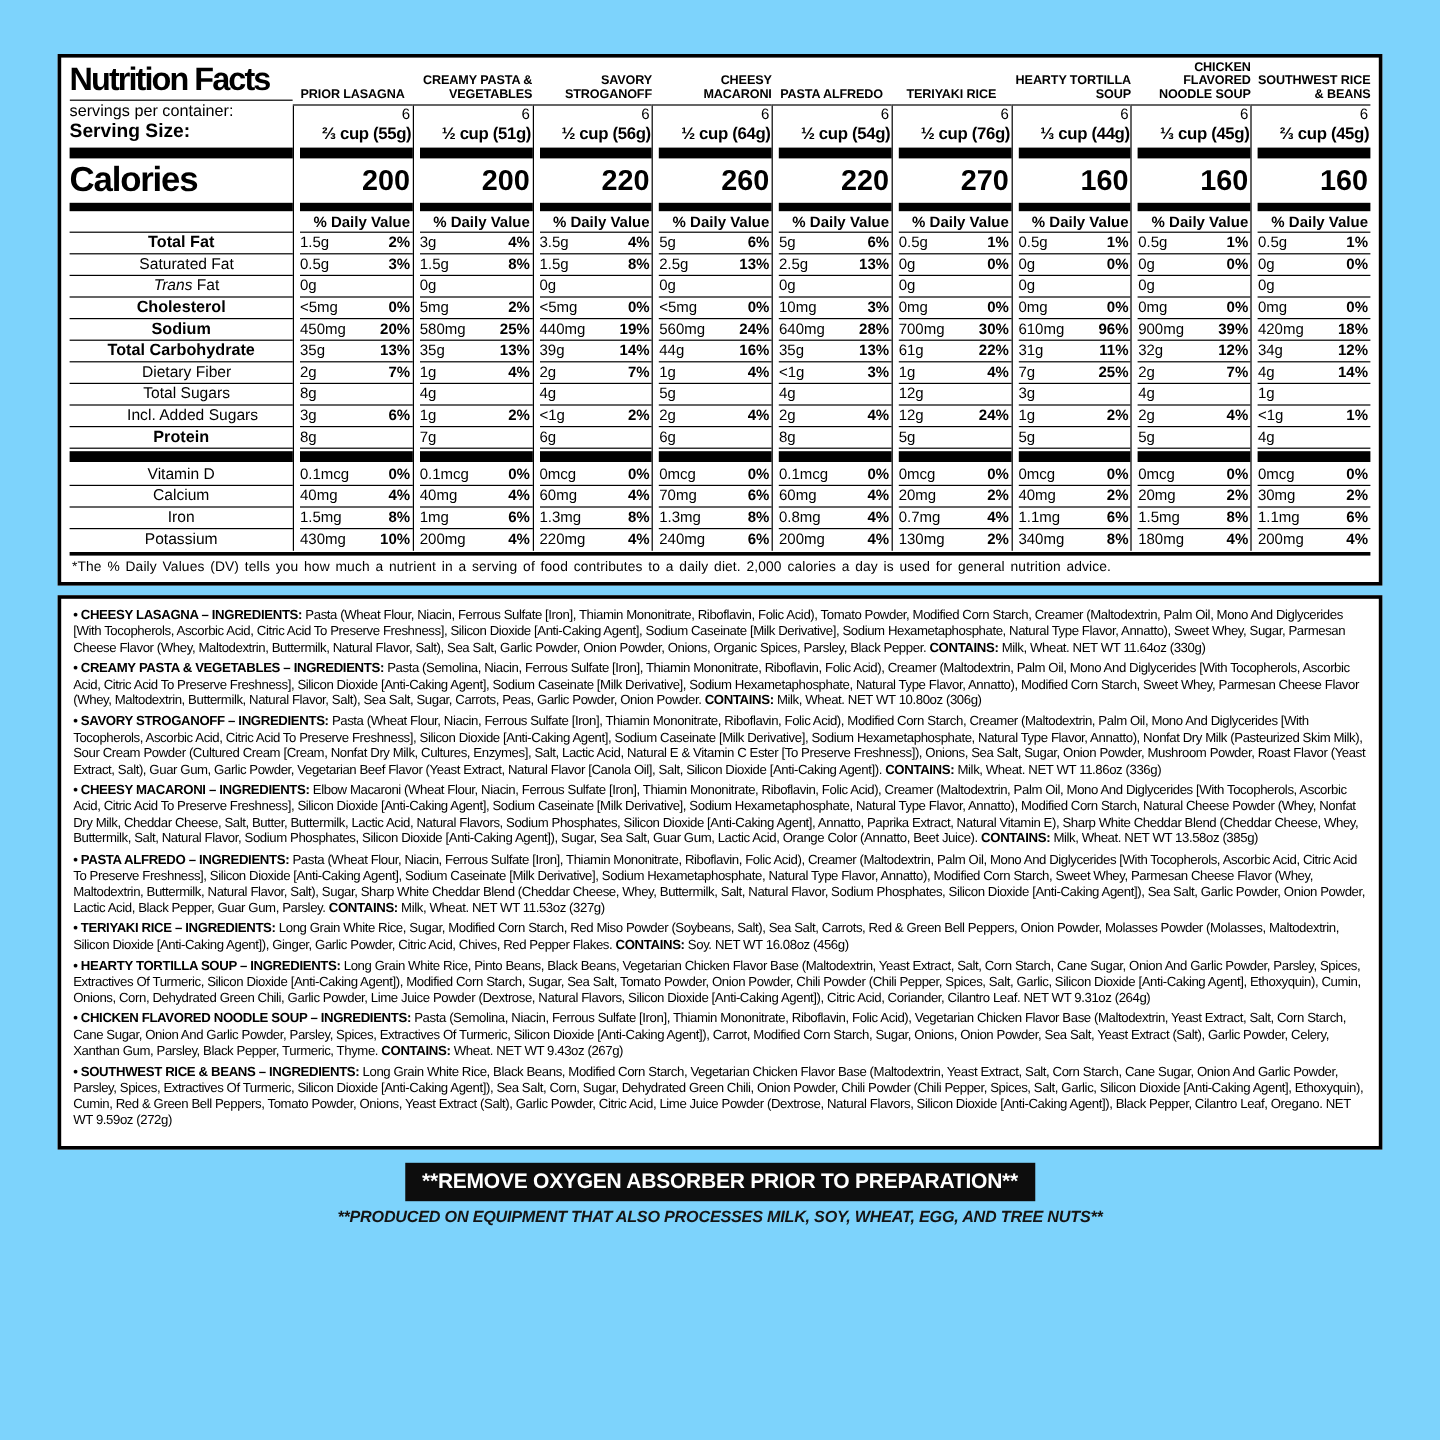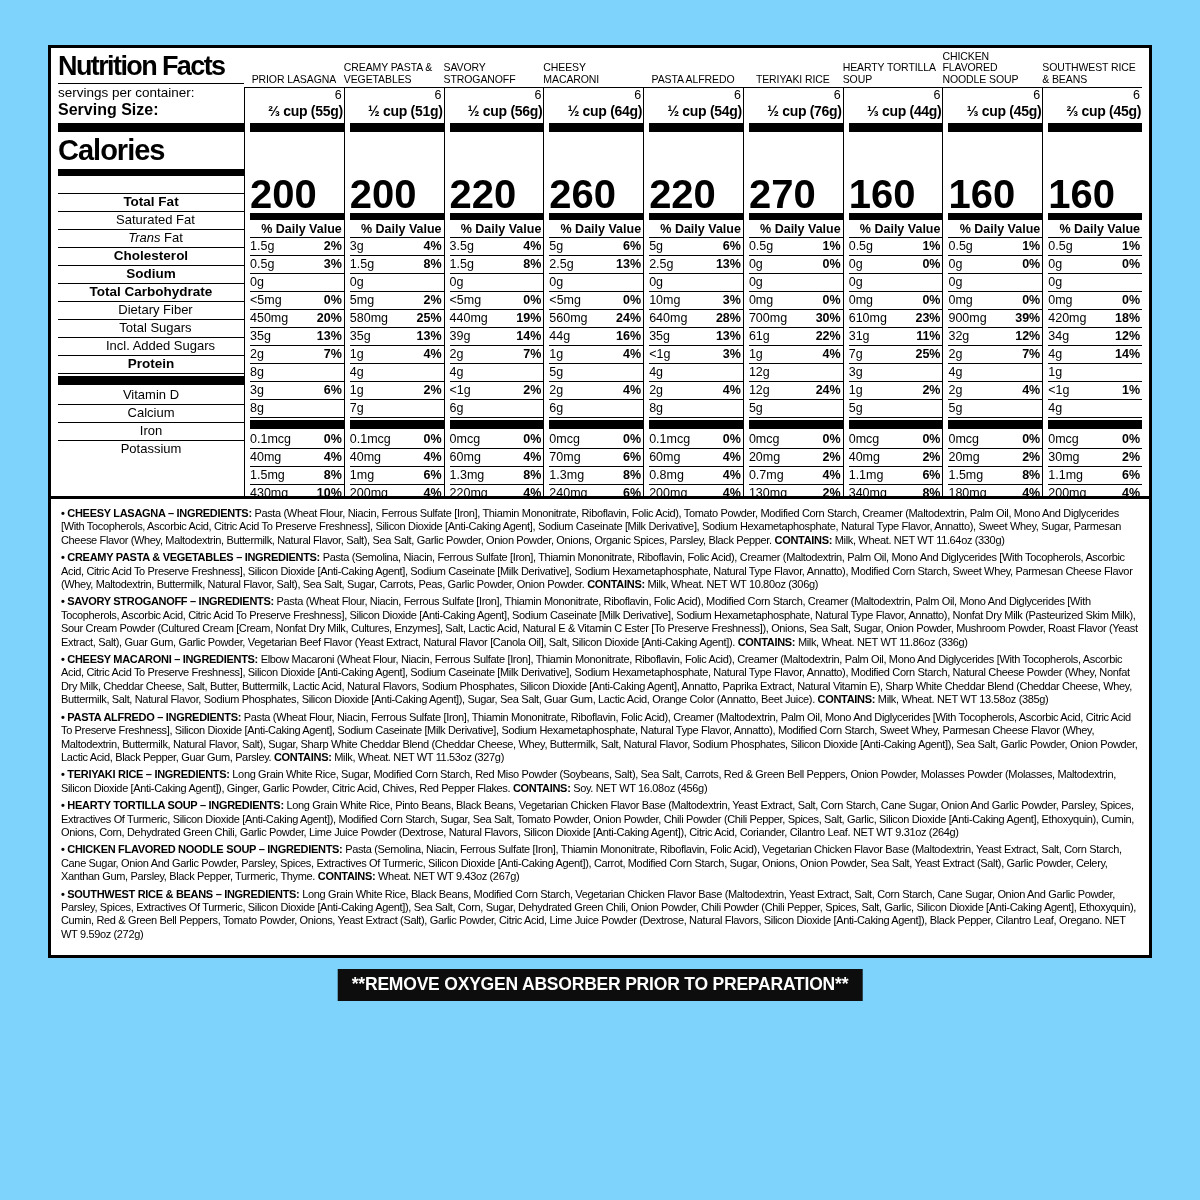--- a/index.html
+++ b/index.html
@@ -12,27 +12,27 @@
   .labcol{flex:0 0 186px;width:186px;}
   .pcol{flex:1 1 0;min-width:0;}
   .headcell{height:69px;overflow:hidden;}
   .nf-title{font-size:27px;font-weight:700;letter-spacing:-1.6px;line-height:29px;white-space:nowrap;}
   .title-rule{border-top:1px solid #000;margin:2px 0 1px;}
   .srv-lab{font-size:13.5px;line-height:16px;white-space:nowrap;}
   .ss-lab{font-size:16px;font-weight:700;line-height:17px;}
   .bar{height:9px;background:#000;margin:2px 0;flex:0 0 auto;}
   .bar2{height:7px;}
   .cal-lab{font-size:29px;font-weight:700;line-height:33px;height:33px;letter-spacing:-1px;}
-  .calnum{font-size:40px;font-weight:700;line-height:33px;height:33px;text-align:left;padding-right:2px;margin-top:44px;}
+  .calnum{font-size:24px;font-weight:700;line-height:33px;height:33px;text-align:right;padding-right:2px;}
   .dvcell{height:16px;font-size:12.5px;font-weight:700;text-align:right;border-bottom:1px solid #000;box-sizing:border-box;line-height:14px;white-space:nowrap;padding-right:2px;}
   .labcell{height:18px;box-sizing:border-box;border-bottom:1px solid #000;font-size:13px;line-height:16px;white-space:nowrap;overflow:hidden;text-align:center;}
   .labcell.bold{font-weight:700;font-size:13.5px;}
   .labcell.indent{padding-left:9px;}
   .labcell.indent2{padding-left:19px;}
-  .pname{height:36px;display:flex;align-items:flex-end;justify-content:center;text-align:left;font-weight:400;font-size:10.5px;line-height:11.5px;letter-spacing:-0.1px;border-bottom:1px solid #000;box-sizing:border-box;padding-bottom:2px;}
+  .pname{height:36px;display:flex;align-items:flex-end;justify-content:center;text-align:right;font-weight:700;font-size:10.5px;line-height:11.5px;letter-spacing:-0.1px;border-bottom:1px solid #000;box-sizing:border-box;padding-bottom:2px;}
   .pbody{flex:1;display:flex;flex-direction:column;border-left:1px solid #000;padding-left:5px;}
   .six{font-size:12.5px;text-align:right;height:15px;line-height:15px;padding-right:2px;}
   .ss{font-size:14px;font-weight:700;text-align:right;height:18px;line-height:16px;white-space:nowrap;letter-spacing:-0.3px;padding-right:1px;}
   .valcell{height:18px;box-sizing:border-box;border-bottom:1px solid #000;display:flex;justify-content:space-between;font-size:12.5px;line-height:16px;padding-right:2px;white-space:nowrap;}
   .valcell .dv{font-weight:700;}
   .col .labcell:last-child,.pbody .valcell:last-child{border-bottom:none;}
   .footnote{font-size:11.5px;padding:4px 2px 1px;letter-spacing:0.1px;word-spacing:1.5px;}
 
   
   .ing-panel{position:absolute;left:48px;top:496px;width:1104px;height:462px;background:#fff;border:3px solid #000;box-sizing:border-box;padding:8px 10px;overflow:hidden;}
@@ -505,21 +505,21 @@
             <div class="valcell">
               <span class="amt">0g</span>
               <span class="dv"></span>
             </div>
             <div class="valcell">
               <span class="amt">0mg</span>
               <span class="dv">0%</span>
             </div>
             <div class="valcell">
               <span class="amt">610mg</span>
-              <span class="dv">23%</span>
+              <span class="dv">96%</span>
             </div>
             <div class="valcell">
               <span class="amt">31g</span>
               <span class="dv">11%</span>
             </div>
             <div class="valcell">
               <span class="amt">7g</span>
               <span class="dv">25%</span>
             </div>
             <div class="valcell">
@@ -702,14 +702,15 @@
       <p class="ing"><b>• TERIYAKI RICE – INGREDIENTS:</b> Long Grain White Rice, Sugar, Modified Corn Starch, Red Miso Powder (Soybeans, Salt), Sea Salt, Carrots, Red &amp; Green Bell Peppers, Onion Powder, Molasses Powder (Molasses, Maltodextrin, Silicon Dioxide [Anti-Caking Agent]), Ginger, Garlic Powder, Citric Acid, Chives, Red Pepper Flakes. <b>CONTAINS:</b> Soy. <span>NET WT 16.08oz (456g)</span></p>
       <p class="ing"><b>• HEARTY TORTILLA SOUP – INGREDIENTS:</b> Long Grain White Rice, Pinto Beans, Black Beans, Vegetarian Chicken Flavor Base (Maltodextrin, Yeast Extract, Salt, Corn Starch, Cane Sugar, Onion And Garlic Powder, Parsley, Spices, Extractives Of Turmeric, Silicon Dioxide [Anti-Caking Agent]), Modified Corn Starch, Sugar, Sea Salt, Tomato Powder, Onion Powder, Chili Powder (Chili Pepper, Spices, Salt, Garlic, Silicon Dioxide [Anti-Caking Agent], Ethoxyquin), Cumin, Onions, Corn, Dehydrated Green Chili, Garlic Powder, Lime Juice Powder (Dextrose, Natural Flavors, Silicon Dioxide [Anti-Caking Agent]), Citric Acid, Coriander, Cilantro Leaf. <span>NET WT 9.31oz (264g)</span></p>
       <p class="ing"><b>• CHICKEN FLAVORED NOODLE SOUP – INGREDIENTS:</b> Pasta (Semolina, Niacin, Ferrous Sulfate [Iron], Thiamin Mononitrate, Riboflavin, Folic Acid), Vegetarian Chicken Flavor Base (Maltodextrin, Yeast Extract, Salt, Corn Starch, Cane Sugar, Onion And Garlic Powder, Parsley, Spices, Extractives Of Turmeric, Silicon Dioxide [Anti-Caking Agent]), Carrot, Modified Corn Starch, Sugar, Onions, Onion Powder, Sea Salt, Yeast Extract (Salt), Garlic Powder, Celery, Xanthan Gum, Parsley, Black Pepper, Turmeric, Thyme. <b>CONTAINS:</b> Wheat. <span>NET WT 9.43oz (267g)</span></p>
       <p class="ing"><b>• SOUTHWEST RICE &amp; BEANS – INGREDIENTS:</b> Long Grain White Rice, Black Beans, Modified Corn Starch, Vegetarian Chicken Flavor Base (Maltodextrin, Yeast Extract, Salt, Corn Starch, Cane Sugar, Onion And Garlic Powder, Parsley, Spices, Extractives Of Turmeric, Silicon Dioxide [Anti-Caking Agent]), Sea Salt, Corn, Sugar, Dehydrated Green Chili, Onion Powder, Chili Powder (Chili Pepper, Spices, Salt, Garlic, Silicon Dioxide [Anti-Caking Agent], Ethoxyquin), Cumin, Red &amp; Green Bell Peppers, Tomato Powder, Onions, Yeast Extract (Salt), Garlic Powder, Citric Acid, Lime Juice Powder (Dextrose, Natural Flavors, Silicon Dioxide [Anti-Caking Agent]), Black Pepper, Cilantro Leaf, Oregano. <span>NET WT 9.59oz (272g)</span></p>
     </section>
 
   <div class="warn-bar">
     <span>**REMOVE OXYGEN ABSORBER PRIOR TO PREPARATION**</span>
   </div>
 
+  <div class="allergen">**PRODUCED ON EQUIPMENT THAT ALSO PROCESSES MILK, SOY, WHEAT, EGG,  AND TREE NUTS**</div>
 
 </div>
 
 </body></html>

